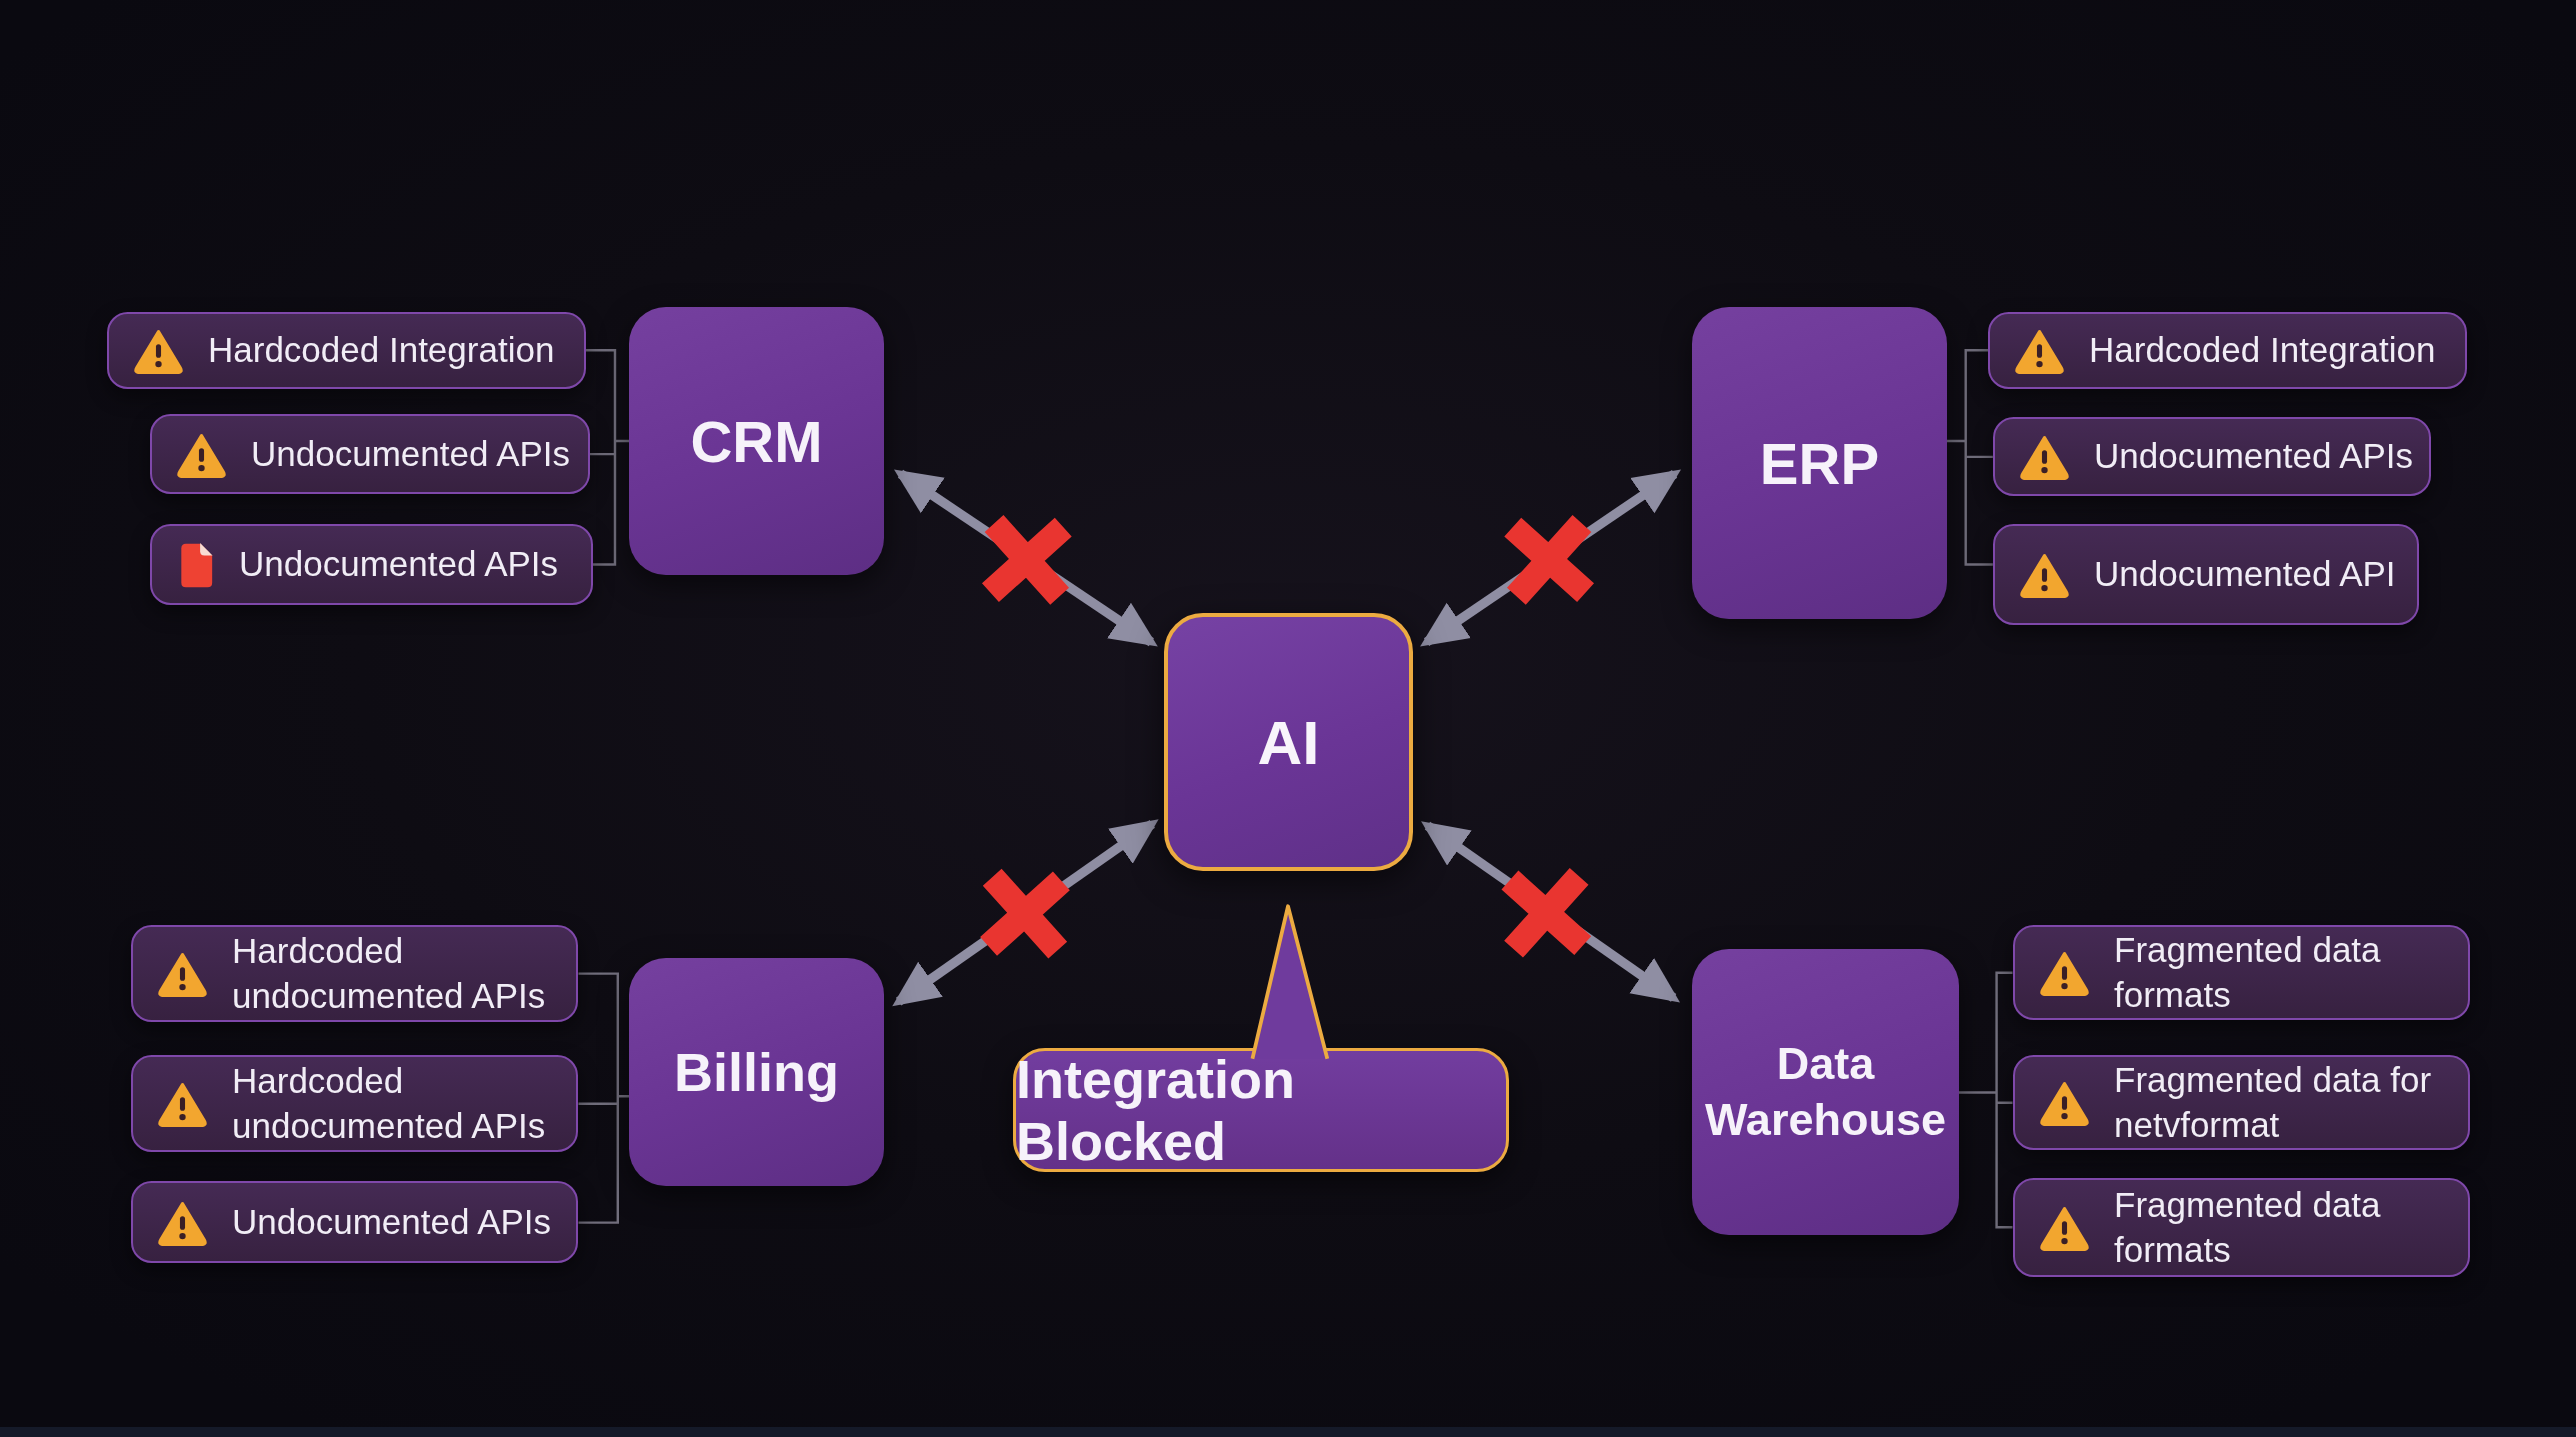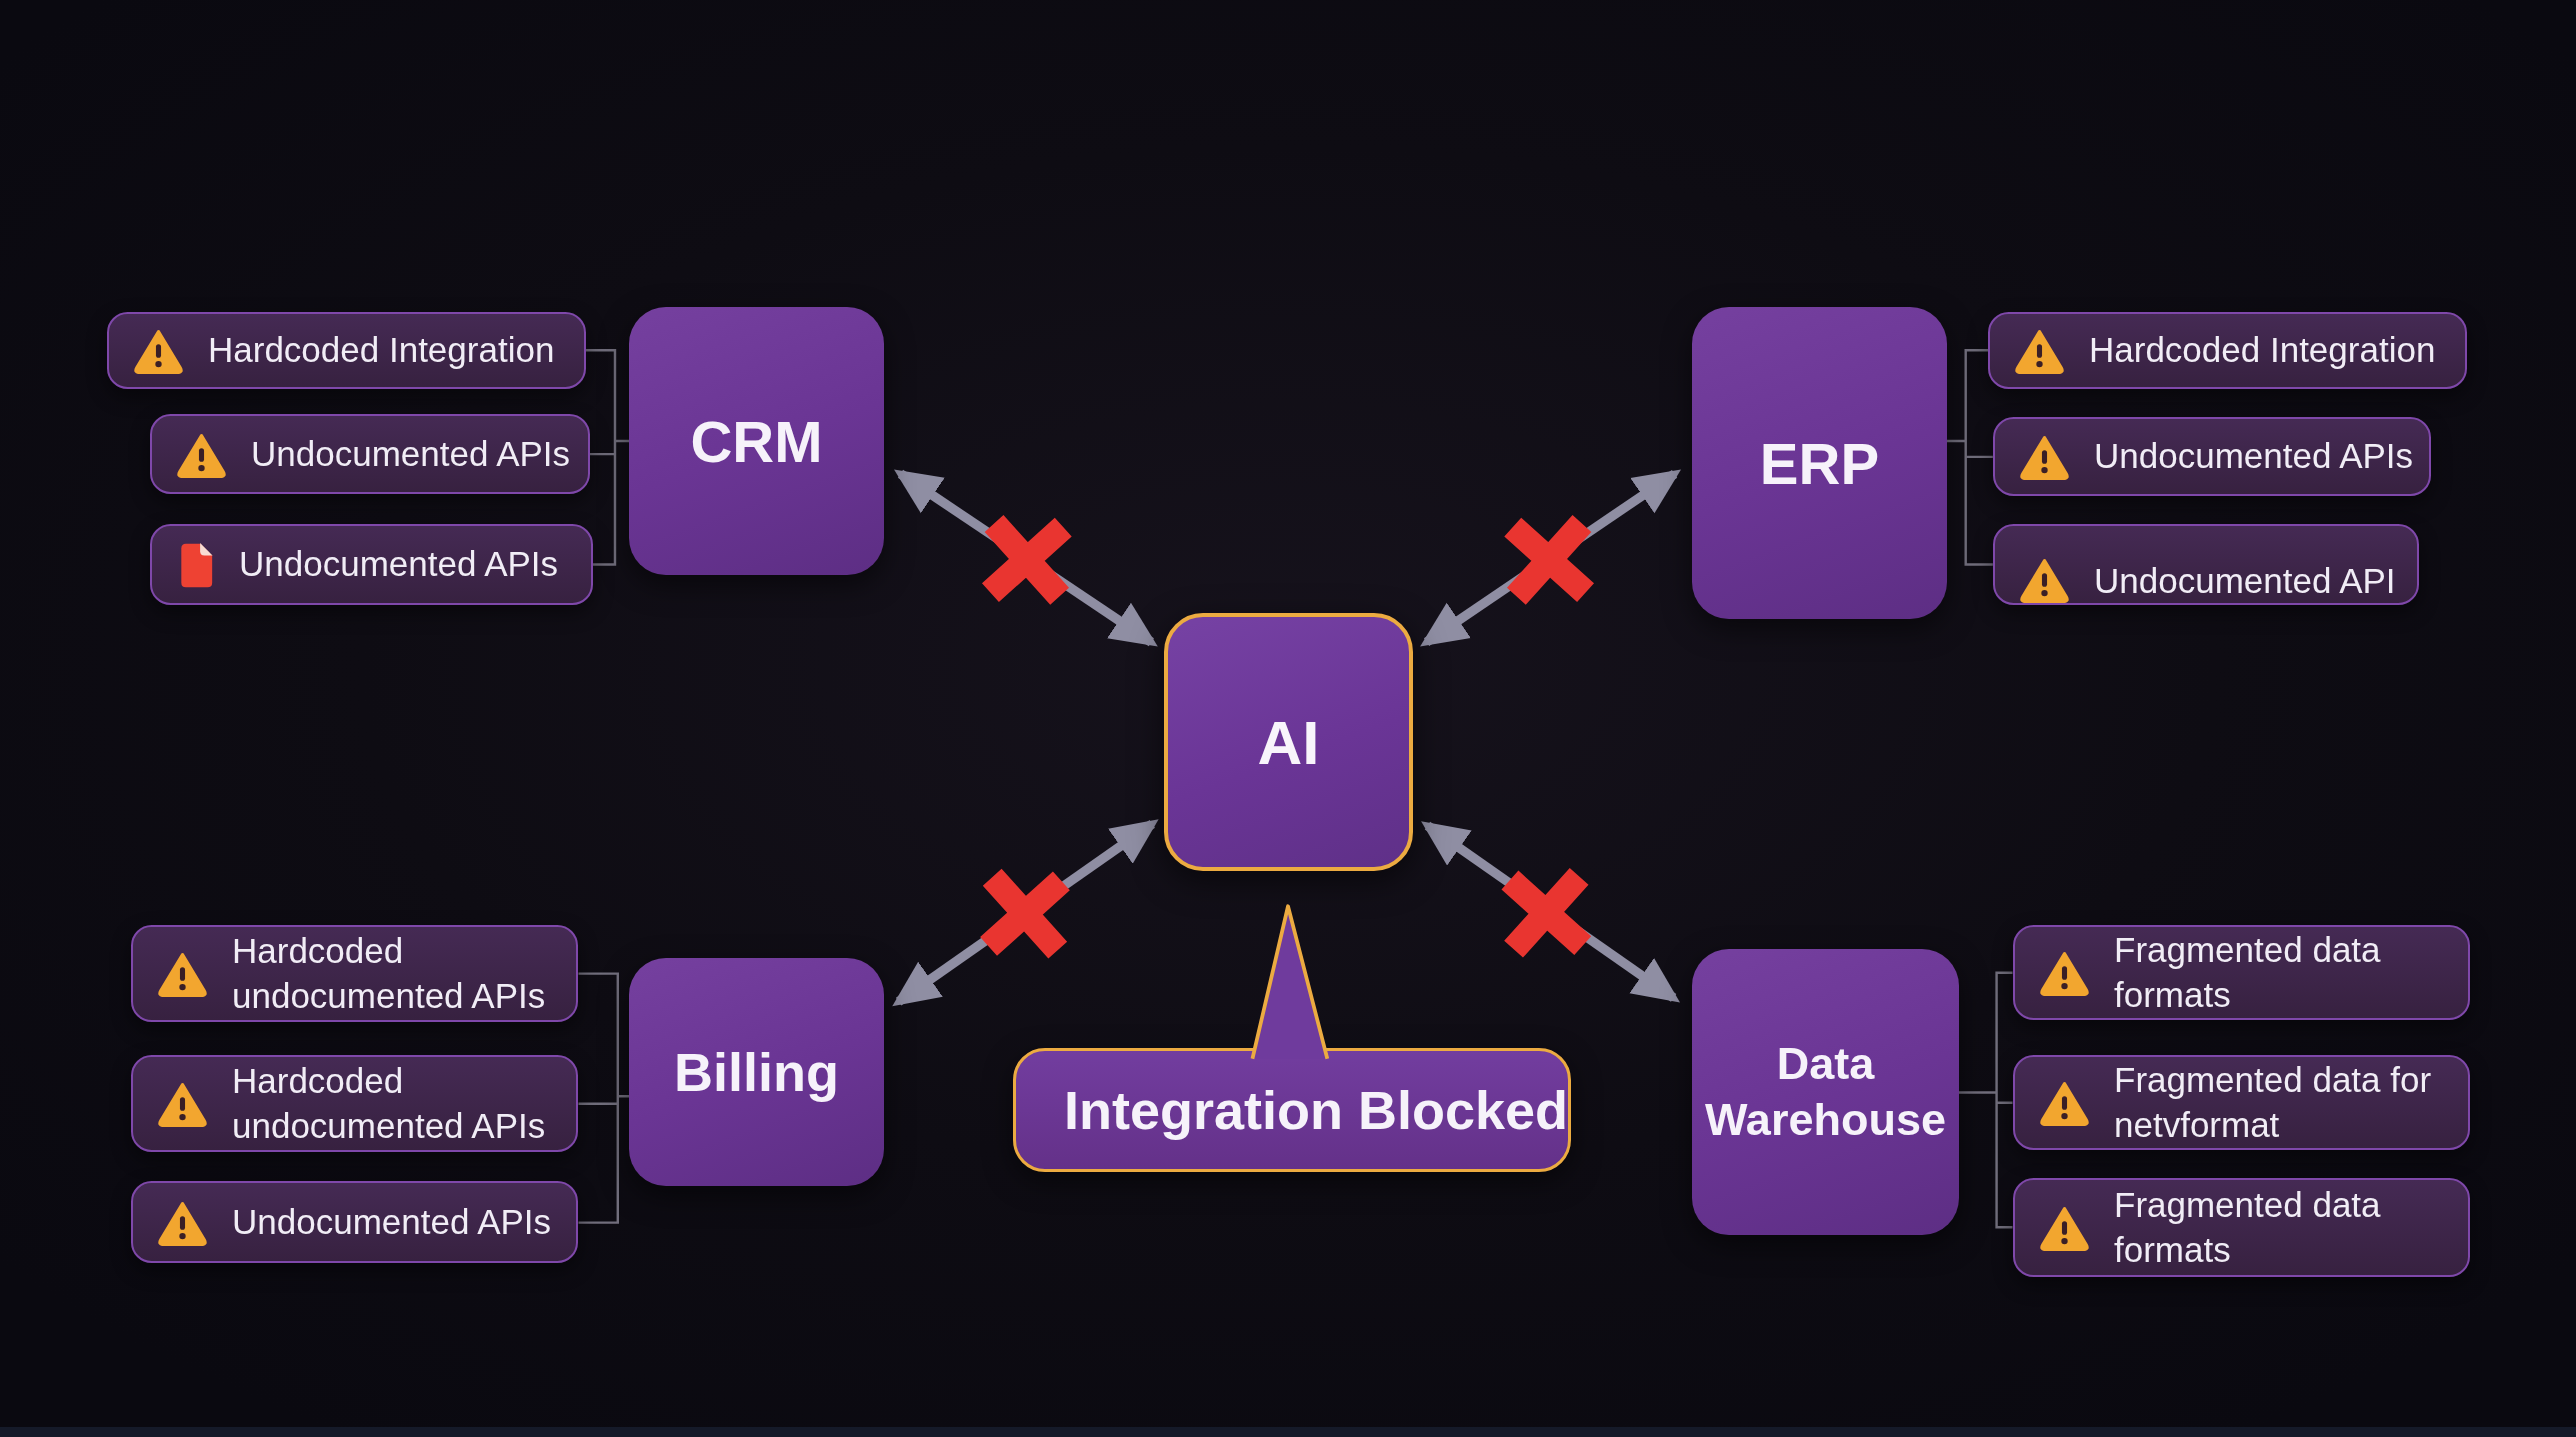--- a/index.html
+++ b/index.html
@@ -27,45 +27,45 @@
   #box-ai{
     left:1164px;top:613px;width:249px;height:258px;
     background:linear-gradient(160deg,#7642a4 0%,#6a3596 55%,#5f3088 100%);
     border:4.7px solid #ecab41;border-radius:39px;box-sizing:border-box;
     display:flex;align-items:center;justify-content:center;
     color:#f8f5fb;font-weight:bold;font-size:62px;z-index:2;
     box-shadow:0 9.4px 32px rgba(0,0,0,.55);
   }
   
   #callout{
-    left:1013px;top:1048px;width:558px;height:124px;box-sizing:border-box;
+    left:1013px;top:1048px;width:496px;height:124px;box-sizing:border-box;
     background:linear-gradient(180deg,#723d9f 0%,#643189 100%);
     border:3.7px solid #ecab41;border-radius:32px;
-    display:flex;align-items:center;justify-content:flex-end;
+    display:flex;align-items:center;justify-content:flex-start;
     color:#f6f2fa;font-weight:bold;font-size:54px;z-index:2;
     box-shadow:0 9.4px 28px rgba(0,0,0,.5);
   }
   
   .chip{
     background:linear-gradient(180deg,#452a54 0%,#372140 100%);
     border:2.8px solid #7f48aa;border-radius:20.6px;box-sizing:border-box;
     display:flex;align-items:center;gap:24px;padding:0 24px;z-index:2;
     box-shadow:0 7.5px 20.6px rgba(0,0,0,.45);
   }
   .chip .ic{flex:0 0 auto;display:flex;}
   .chip .txt{color:#f1edf6;font-size:35px;line-height:1.27;}
   .nowrap .txt{white-space:nowrap;}
   
   #lt1{left:107px;top:312px;width:479px;height:77px;}
   #lt2{left:150px;top:414px;width:440px;height:80px;}
   #lt3{left:150px;top:524px;width:443px;height:81px;}
   
   #rt1{left:1988px;top:312px;width:479px;height:77px;}
   #rt2{left:1993px;top:417px;width:438px;height:79px;}
-  #rt3{left:1993px;top:524px;width:426px;height:81px;align-items:flex-end;}
+  #rt3{left:1993px;top:524px;width:426px;height:101px;}
   
   #lb1{left:131px;top:925px;width:447px;height:97px;}
   #lb2{left:131px;top:1055px;width:447px;height:97px;}
   #lb3{left:131px;top:1181px;width:447px;height:82px;}
   
   #rb1{left:2013px;top:925px;width:457px;height:95px;}
   #rb2{left:2013px;top:1055px;width:457px;height:95px;}
   #rb3{left:2013px;top:1178px;width:457px;height:99px;}
   
   #lines{left:0;top:0;z-index:1;pointer-events:none;}

